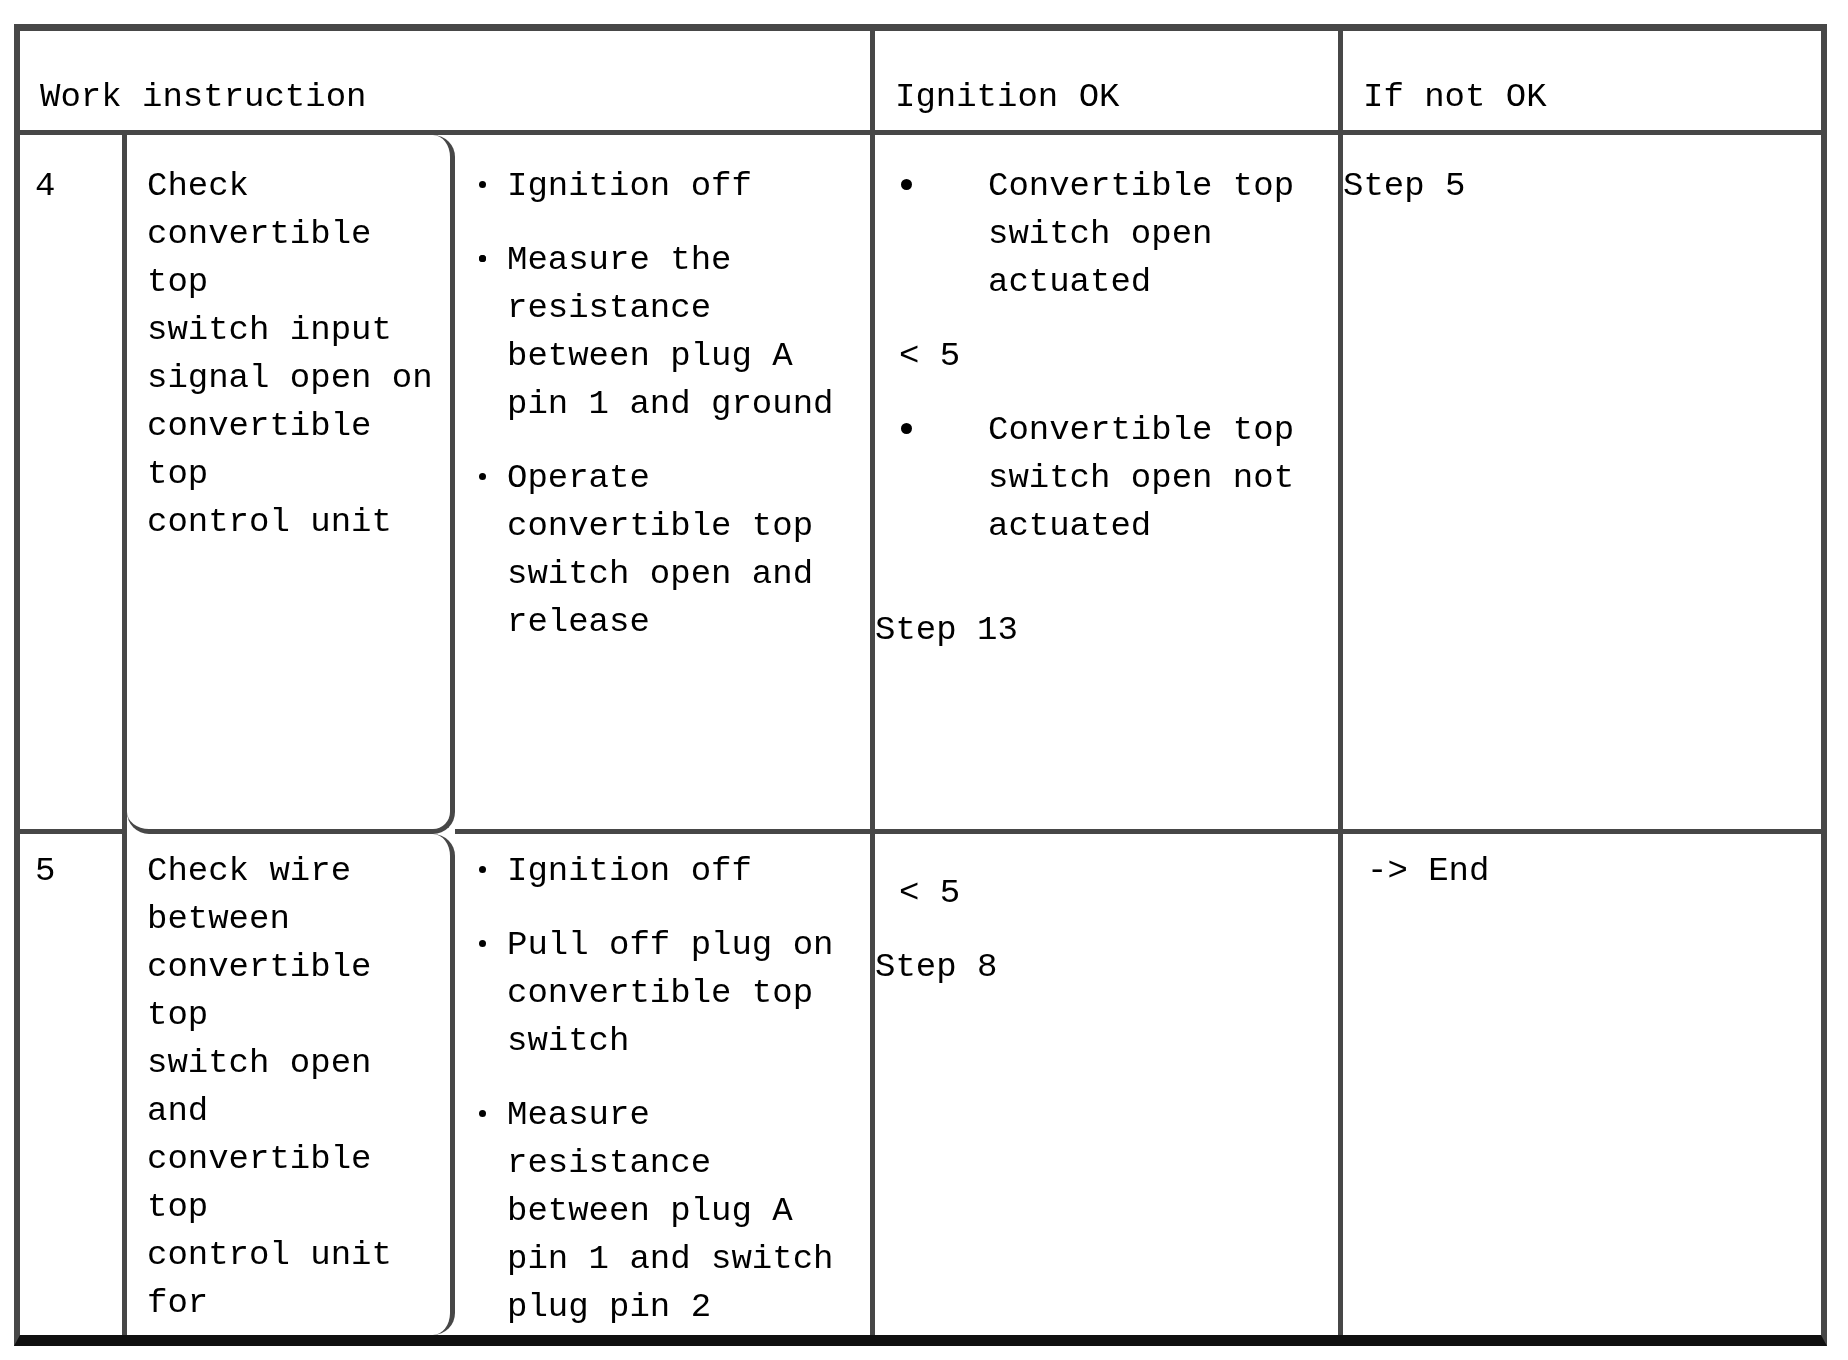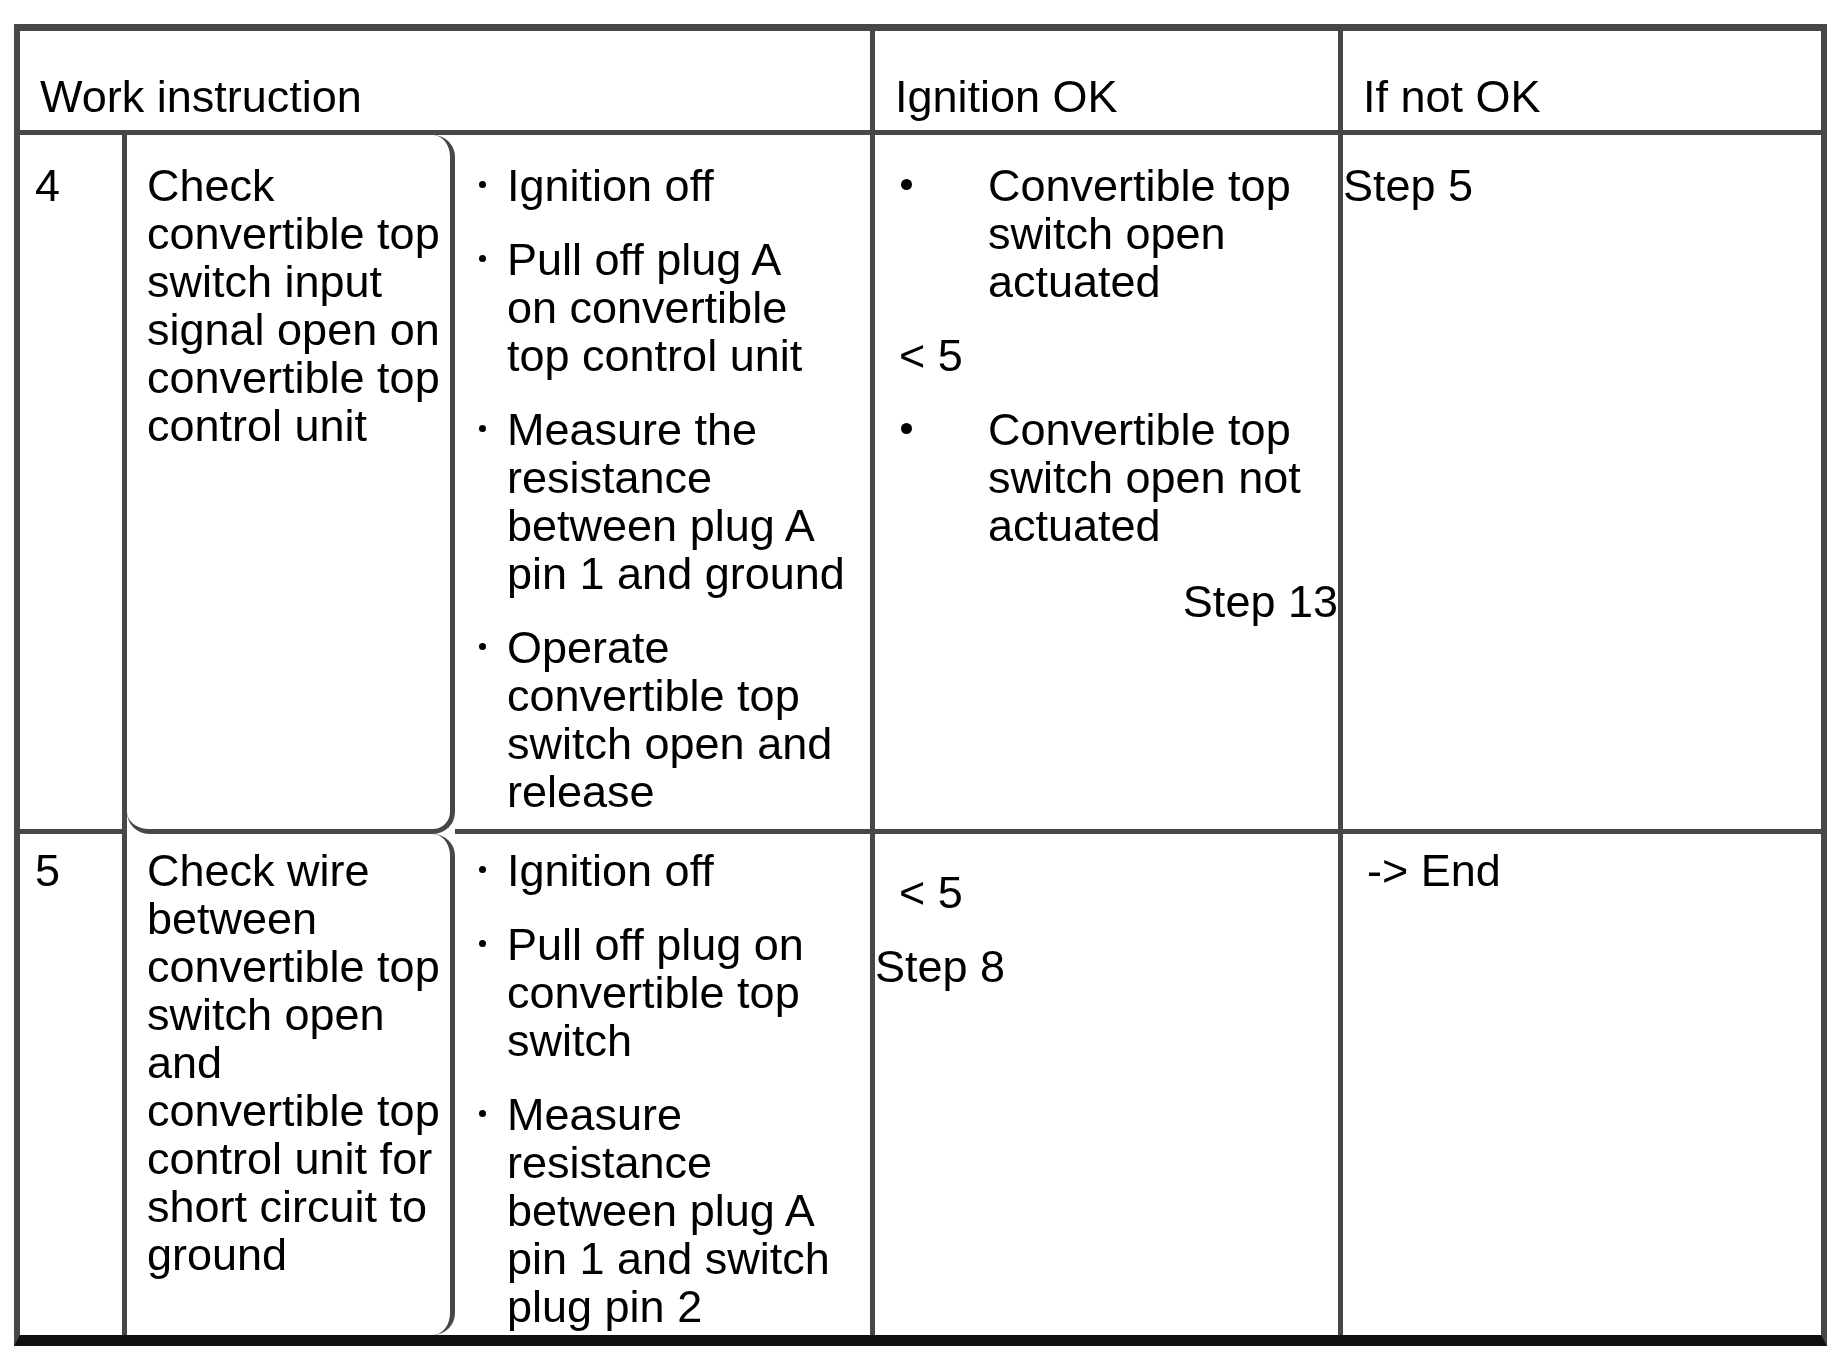--- a/index.html
+++ b/index.html
@@ -8,21 +8,21 @@
     font-family:"Liberation Sans", sans-serif;color:#000;
     -webkit-font-smoothing:antialiased;
   }
   .doc-table{
     position:absolute;left:14px;top:24px;
     border:6px solid #474747;border-top-width:7px;
     border-bottom:11px solid #101010;
     display:grid;
     grid-template-columns:107px 328px 420px 468px 478px;
     grid-template-rows:104px 699px 501px;
-    font-size:45px;line-height:48px;background:#fff;
+    font-size:34px;line-height:48px;background:#fff;font-family:Liberation Mono, monospace;
   }
   .cell{box-sizing:border-box;overflow:hidden;}
   .b-right{border-right:5px solid #474747;}
   .b-bottom{border-bottom:5px solid #474747;}
   .head{padding-top:42px;padding-left:20px;}
   .span3{grid-column:1 / span 3;}
   .pt-row4{padding-top:27px;}
   .pt-row5{padding-top:13px;}
   .num{padding-left:15px;}
   .desc{padding-left:20px;border-radius:22px;}
@@ -34,21 +34,21 @@
     background:#000;border-radius:50%;
   }
   .bullet-lg{position:relative;padding-left:113px;}
   .bullet-lg .dot{
     position:absolute;left:26px;top:17px;width:11px;height:11px;
     background:#000;border-radius:50%;
   }
   .pad24{padding-left:24px;}
   .step{}
   .mt22{margin-top:22px;}
-  .mt56{margin-top:28px;text-align:right;}
+  .mt56{margin-top:56px;}
 </style>
 </head>
 <body>
 
 <div class="doc-table">
 
   <div class="cell head span3 b-right b-bottom">
     <span>Work instruction</span>
   </div>
   <div class="cell head b-right b-bottom">
@@ -71,23 +71,20 @@
 control unit</div>
   </div>
 
   <div class="cell pt-row4 b-right b-bottom">
     <div class="block bullet">
       <span class="dot"></span>
       <div class="lines">Ignition off</div>
     </div>
     <div class="block bullet">
       <span class="dot"></span>
-      <div class="lines">Pull off plug A
-on convertible
-top control unit</div>
     </div>
     <div class="block bullet">
       <span class="dot"></span>
       <div class="lines">Measure the
 resistance
 between plug A
 pin 1 and ground</div>
     </div>
     <div class="block bullet">
       <span class="dot"></span>

